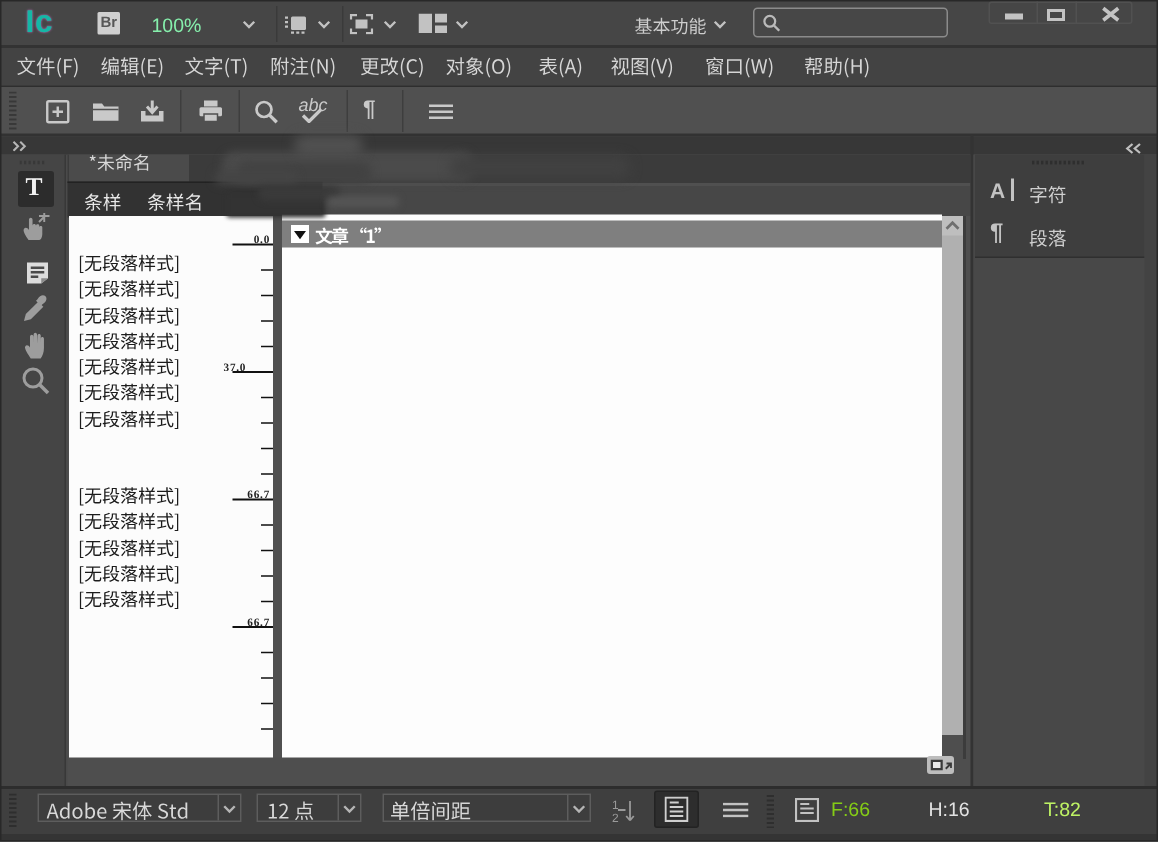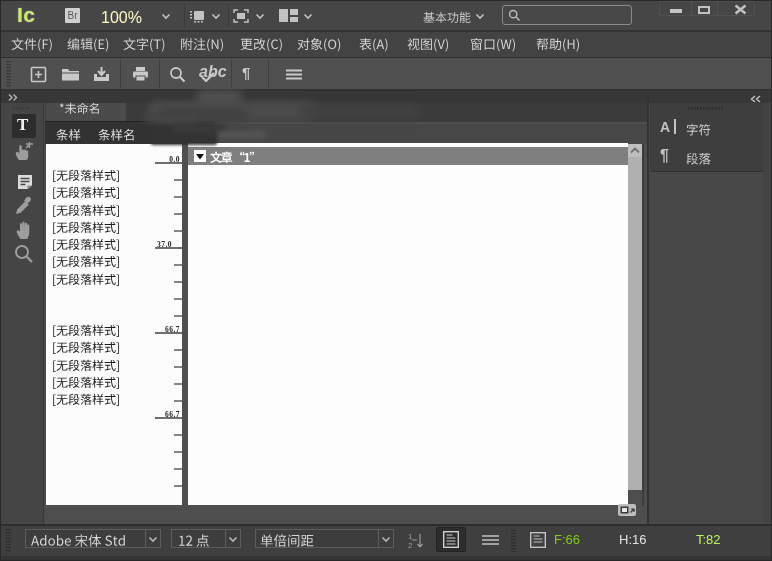--- a/index.html
+++ b/index.html
@@ -30,23 +30,23 @@
 <div class="abs" style="left:628px;top:144px;width:14px;height:13px;background:#bebebe"></div>
 <div class="abs" style="left:642px;top:144px;width:2px;height:362px;background:#3c3c3c"></div>
 <div class="abs" style="left:647px;top:90px;width:2px;height:434px;background:#333"></div>
 <div class="abs" style="left:649px;top:103px;width:123px;height:425px;background:#484848"></div>
 <div class="abs" style="left:650px;top:103px;width:113px;height:69px;background:#3e3e3e;border-bottom:1px solid #2f2f2f"></div>
 <div class="abs" style="left:763px;top:103px;width:9px;height:425px;background:#434343"></div>
 <div class="abs" style="left:0;top:524px;width:772px;height:2px;background:#2d2d2d"></div>
 <div class="abs" style="left:0;top:526px;width:772px;height:30px;background:#3f3f3f"></div>
 <div class="abs" style="left:0;top:556px;width:772px;height:5px;background:#343434"></div>
 <div class="abs" style="left:0;top:0;width:772px;height:561px;border:1px solid #282828;pointer-events:none"></div>
-<div class="abs" style="left:17px;top:3px;width:26px;height:24px;color:#bef264;font-size:21px;line-height:24px;font-weight:bold;letter-spacing:0.5px;text-shadow:0 0 2px #8f5c91,0 0 1px #b07eb2">Ic</div>
-<div class="abs" style="left:65px;top:8px;width:15px;height:15px;background:#d0d0d0;border-radius:1px;color:#585858;font-size:10px;font-weight:normal;text-align:center;line-height:15px">Br</div>
-<div class="txt" style="left:101px;top:9px;font-size:16px;color:#fef9c3">100%</div>
+<div class="abs" style="left:17px;top:3px;width:26px;height:24px;color:#14b8a6;font-size:21px;line-height:24px;font-weight:bold;letter-spacing:0.5px;text-shadow:0 0 2px #8f5c91,0 0 1px #b07eb2">Ic</div>
+<div class="abs" style="left:65px;top:8px;width:15px;height:15px;background:#d0d0d0;border-radius:1px;color:#585858;font-size:10px;font-weight:bold;text-align:center;line-height:15px">Br</div>
+<div class="txt" style="left:101px;top:9px;font-size:13px;color:#86efac">100%</div>
 <svg class="abs" style="left:161px;top:13px" width="10" height="7" viewBox="0 0 10 7">
       <path d="M1.5 1.5 L5 5 L8.5 1.5" stroke="#c2c2c2" stroke-width="1.6" fill="none"></path>
     </svg>
 <div class="abs" style="left:184px;top:4px;width:1px;height:24px;background:#3a3a3a"></div>
 <svg class="abs" style="left:189px;top:9px" width="17" height="14" viewBox="0 0 17 14">
 <g fill="#c2c2c2">
         <rect x="5" y="2" width="10" height="9" rx="1"></rect>
       </g>
 <g fill="#c2c2c2">
         <rect x="1" y="2" width="2" height="1.5"></rect>
@@ -154,21 +154,21 @@
 <svg class="abs" style="left:132px;top:66px" width="17" height="16" viewBox="0 0 17 16">
 <rect x="4" y="1" width="9" height="4" fill="#c9c9c9"></rect>
 <rect x="1" y="5.5" width="15" height="6" rx="1" fill="#c9c9c9"></rect>
 <rect x="4" y="10" width="9" height="5" fill="#c9c9c9" stroke="#505050" stroke-width="1"></rect>
     </svg>
 <div class="abs" style="left:159px;top:60px;width:1px;height:28px;background:#3e3e3e"></div>
 <svg class="abs" style="left:169px;top:66px" width="17" height="17" viewBox="0 0 17 17">
 <circle cx="7" cy="7" r="5" stroke="#c9c9c9" stroke-width="1.8" fill="none"></circle>
 <line x1="10.7" y1="10.7" x2="15.5" y2="15.5" stroke="#c9c9c9" stroke-width="2.2"></line>
     </svg>
-<div class="abs" style="left:199px;top:63px;width:22px;height:11px;color:#c9c9c9;font-size:16px;font-weight:bold;font-style:italic">abc</div>
+<div class="abs" style="left:199px;top:63px;width:22px;height:11px;color:#c9c9c9;font-size:12px;font-weight:normal;font-style:italic">abc</div>
 <svg class="abs" style="left:201px;top:72px" width="14" height="10" viewBox="0 0 14 10">
 <path d="M1 5 l4 4 L13 1" stroke="#c9c9c9" stroke-width="2.2" fill="none"></path>
     </svg>
 <div class="abs" style="left:231px;top:60px;width:1px;height:28px;background:#3e3e3e"></div>
 <div class="abs" style="left:242px;top:64px;color:#c9c9c9;font-size:15px;font-weight:bold">¶</div>
 <div class="abs" style="left:268px;top:60px;width:1px;height:28px;background:#3e3e3e"></div>
 <svg class="abs" style="left:286px;top:69px" width="16" height="11" viewBox="0 0 16 11">
 <path d="M0 1.5 h16 M0 5.5 h16 M0 9.5 h16" stroke="#c9c9c9" stroke-width="1.8"></path>
     </svg>
 <svg class="abs" style="left:8px;top:94px" width="10" height="7" viewBox="0 0 10 7">
@@ -283,21 +283,21 @@
       <line x1="128" y1="223" x2="136" y2="223" stroke="#111" stroke-width="1"></line>
       <line x1="128" y1="240" x2="136" y2="240" stroke="#111" stroke-width="1"></line>
       <line x1="128" y1="257" x2="136" y2="257" stroke="#111" stroke-width="1"></line>
       <line x1="109" y1="274" x2="136" y2="274" stroke="#111" stroke-width="1.2"></line>
       <line x1="128" y1="291" x2="136" y2="291" stroke="#111" stroke-width="1"></line>
       <line x1="128" y1="308" x2="136" y2="308" stroke="#111" stroke-width="1"></line>
       <line x1="128" y1="325" x2="136" y2="325" stroke="#111" stroke-width="1"></line>
       <line x1="128" y1="342" x2="136" y2="342" stroke="#111" stroke-width="1"></line>
     </svg>
 <div class="abs" style="left:149px;top:155px;width:31px;text-align:right;font-size:7.5px;letter-spacing:0.5px;color:#222;font-family:'Liberation Serif',serif;font-weight:bold">0.0</div>
-<div class="abs" style="left:149px;top:240px;width:31px;text-align:center;font-size:7.5px;letter-spacing:0.5px;color:#222;font-family:'Liberation Serif',serif;font-weight:bold">37.0</div>
+<div class="abs" style="left:149px;top:240px;width:31px;text-align:left;font-size:7.5px;letter-spacing:0.5px;color:#222;font-family:'Liberation Serif',serif;font-weight:bold">37.0</div>
 <div class="abs" style="left:149px;top:325px;width:31px;text-align:right;font-size:7.5px;letter-spacing:0.5px;color:#222;font-family:'Liberation Serif',serif;font-weight:bold">66.7</div>
 <div class="abs" style="left:149px;top:410px;width:31px;text-align:right;font-size:7.5px;letter-spacing:0.5px;color:#222;font-family:'Liberation Serif',serif;font-weight:bold">66.7</div>
 <div class="abs" style="left:194px;top:150px;width:12px;height:12px;background:#fff"></div>
 <svg class="abs" style="left:196px;top:154px" width="8" height="6" viewBox="0 0 8 6">
       <path d="M0 0 h8 L4 5.5 z" fill="#111"></path>
     </svg>
 <svg style="position:absolute;left:210px;top:148px" width="50.0" height="17.4" viewBox="0 -13.92 50.00 17.38">
       <path d="M4.944 -9.864C5.22 -9.348 5.496 -8.664 5.628 -8.172H0.528V-6.768H2.424C3.072 -5.0760000000000005 3.912 -3.624 4.992 -2.424C3.744 -1.452 2.184 -0.768 0.3 -0.3C0.588 0.036000000000000004 1.02 0.708 1.176 1.056C3.108 0.492 4.728 -0.312 6.0600000000000005 -1.3920000000000001C7.332 -0.324 8.88 0.468 10.776 0.972C10.992 0.5760000000000001 11.424 -0.048 11.748000000000001 -0.372C9.936 -0.78 8.424 -1.5 7.176 -2.448C8.244 -3.612 9.06 -5.04 9.672 -6.768H11.52V-8.172H6.288L7.308 -8.496C7.164000000000001 -8.988 6.804 -9.756 6.48 -10.32ZM6.0840000000000005 -3.432C5.16 -4.38 4.44 -5.508 3.912 -6.768H8.064C7.572 -5.448 6.924 -4.344 6.0840000000000005 -3.432Z M13.916 -3.372H19.424V-2.8080000000000003H13.916ZM13.916 -4.836H19.424V-4.272H13.916ZM12.511999999999999 -5.796V-1.848H15.908V-1.308H11.228V-0.156H15.908V1.068H17.432V-0.156H22.183999999999997V-1.308H17.432V-1.848H20.9V-5.796ZM18.296 -8.268C18.212 -7.992 18.055999999999997 -7.656000000000001 17.936 -7.356H15.488C15.392 -7.632000000000001 15.248 -7.992 15.091999999999999 -8.268ZM15.68 -10.056000000000001 15.956 -9.396H12.032V-8.268H14.564L13.639999999999999 -8.076C13.735999999999999 -7.86 13.856 -7.6080000000000005 13.94 -7.356H11.276V-6.216H22.124V-7.356H19.484L19.856 -8.112L18.908 -8.268H21.427999999999997V-9.396H17.552C17.432 -9.708 17.276 -10.056000000000001 17.119999999999997 -10.344Z M32.076 -9.684000000000001 31.74 -10.32C30.863999999999997 -9.912 30.083999999999996 -9.072000000000001 30.083999999999996 -7.884C30.083999999999996 -7.164000000000001 30.54 -6.6000000000000005 31.14 -6.6000000000000005C31.727999999999998 -6.6000000000000005 32.076 -7.008 32.076 -7.488C32.076 -7.98 31.74 -8.364 31.235999999999997 -8.364C31.128 -8.364 31.031999999999996 -8.328 30.983999999999998 -8.304C30.983999999999998 -8.676 31.355999999999998 -9.348 32.076 -9.684000000000001ZM34.524 -9.684000000000001 34.176 -10.32C33.3 -9.912 32.519999999999996 -9.072000000000001 32.519999999999996 -7.884C32.519999999999996 -7.164000000000001 32.976 -6.6000000000000005 33.576 -6.6000000000000005C34.176 -6.6000000000000005 34.512 -7.008 34.512 -7.488C34.512 -7.98 34.176 -8.364 33.684 -8.364C33.564 -8.364 33.467999999999996 -8.328 33.42 -8.304C33.42 -8.676 33.792 -9.348 34.524 -9.684000000000001Z M34.508 0.0H39.848V-1.44H38.18V-8.892H36.872C36.308 -8.532 35.708 -8.304 34.808 -8.148V-7.0440000000000005H36.428V-1.44H34.508Z M42.052 -7.140000000000001 42.388000000000005 -6.516C43.264 -6.912 44.044000000000004 -7.752 44.044000000000004 -8.94C44.044000000000004 -9.672 43.588 -10.236 42.988 -10.236C42.400000000000006 -10.236 42.052 -9.816 42.052 -9.348C42.052 -8.856 42.388000000000005 -8.472 42.892 -8.472C43.0 -8.472 43.096000000000004 -8.496 43.144000000000005 -8.532C43.144000000000005 -8.148 42.772000000000006 -7.488 42.052 -7.140000000000001ZM39.604 -7.140000000000001 39.952000000000005 -6.516C40.828 -6.912 41.608000000000004 -7.752 41.608000000000004 -8.94C41.608000000000004 -9.672 41.152 -10.236 40.552 -10.236C39.952000000000005 -10.236 39.616 -9.816 39.616 -9.348C39.616 -8.856 39.952000000000005 -8.472 40.444 -8.472C40.564 -8.472 40.660000000000004 -8.496 40.708000000000006 -8.532C40.708000000000006 -8.148 40.336 -7.488 39.604 -7.140000000000001Z" fill="#ffffff"></path>
     </svg>
 <svg class="abs" style="left:630px;top:147px" width="10" height="7" viewBox="0 0 10 7">

